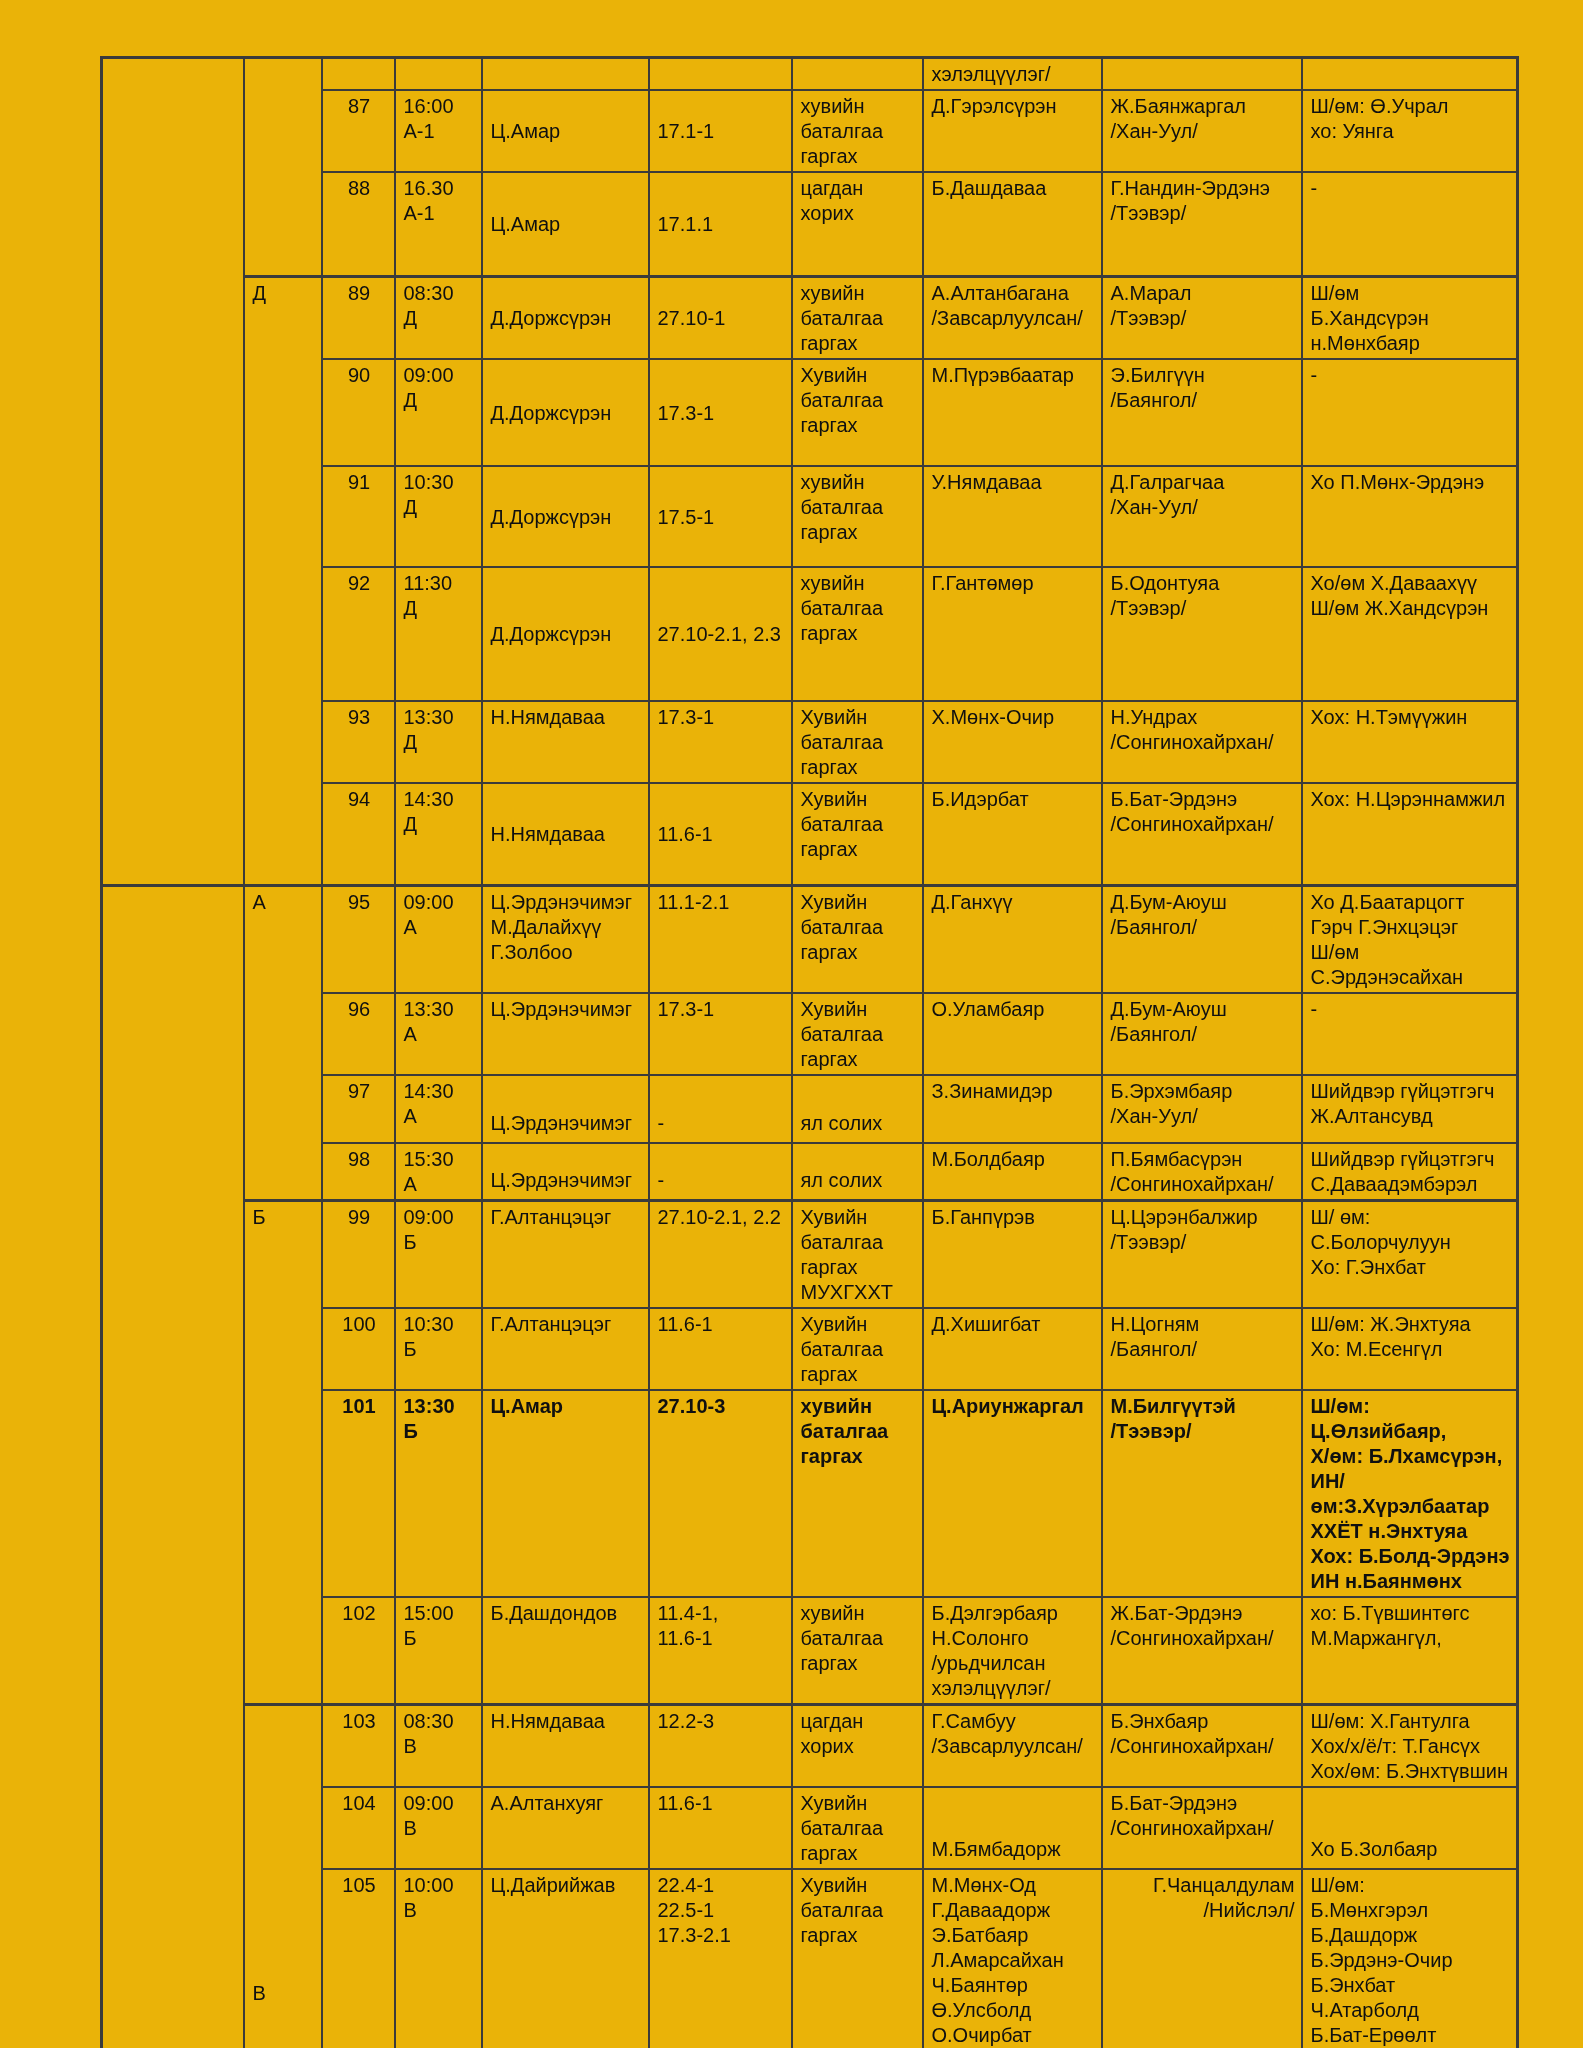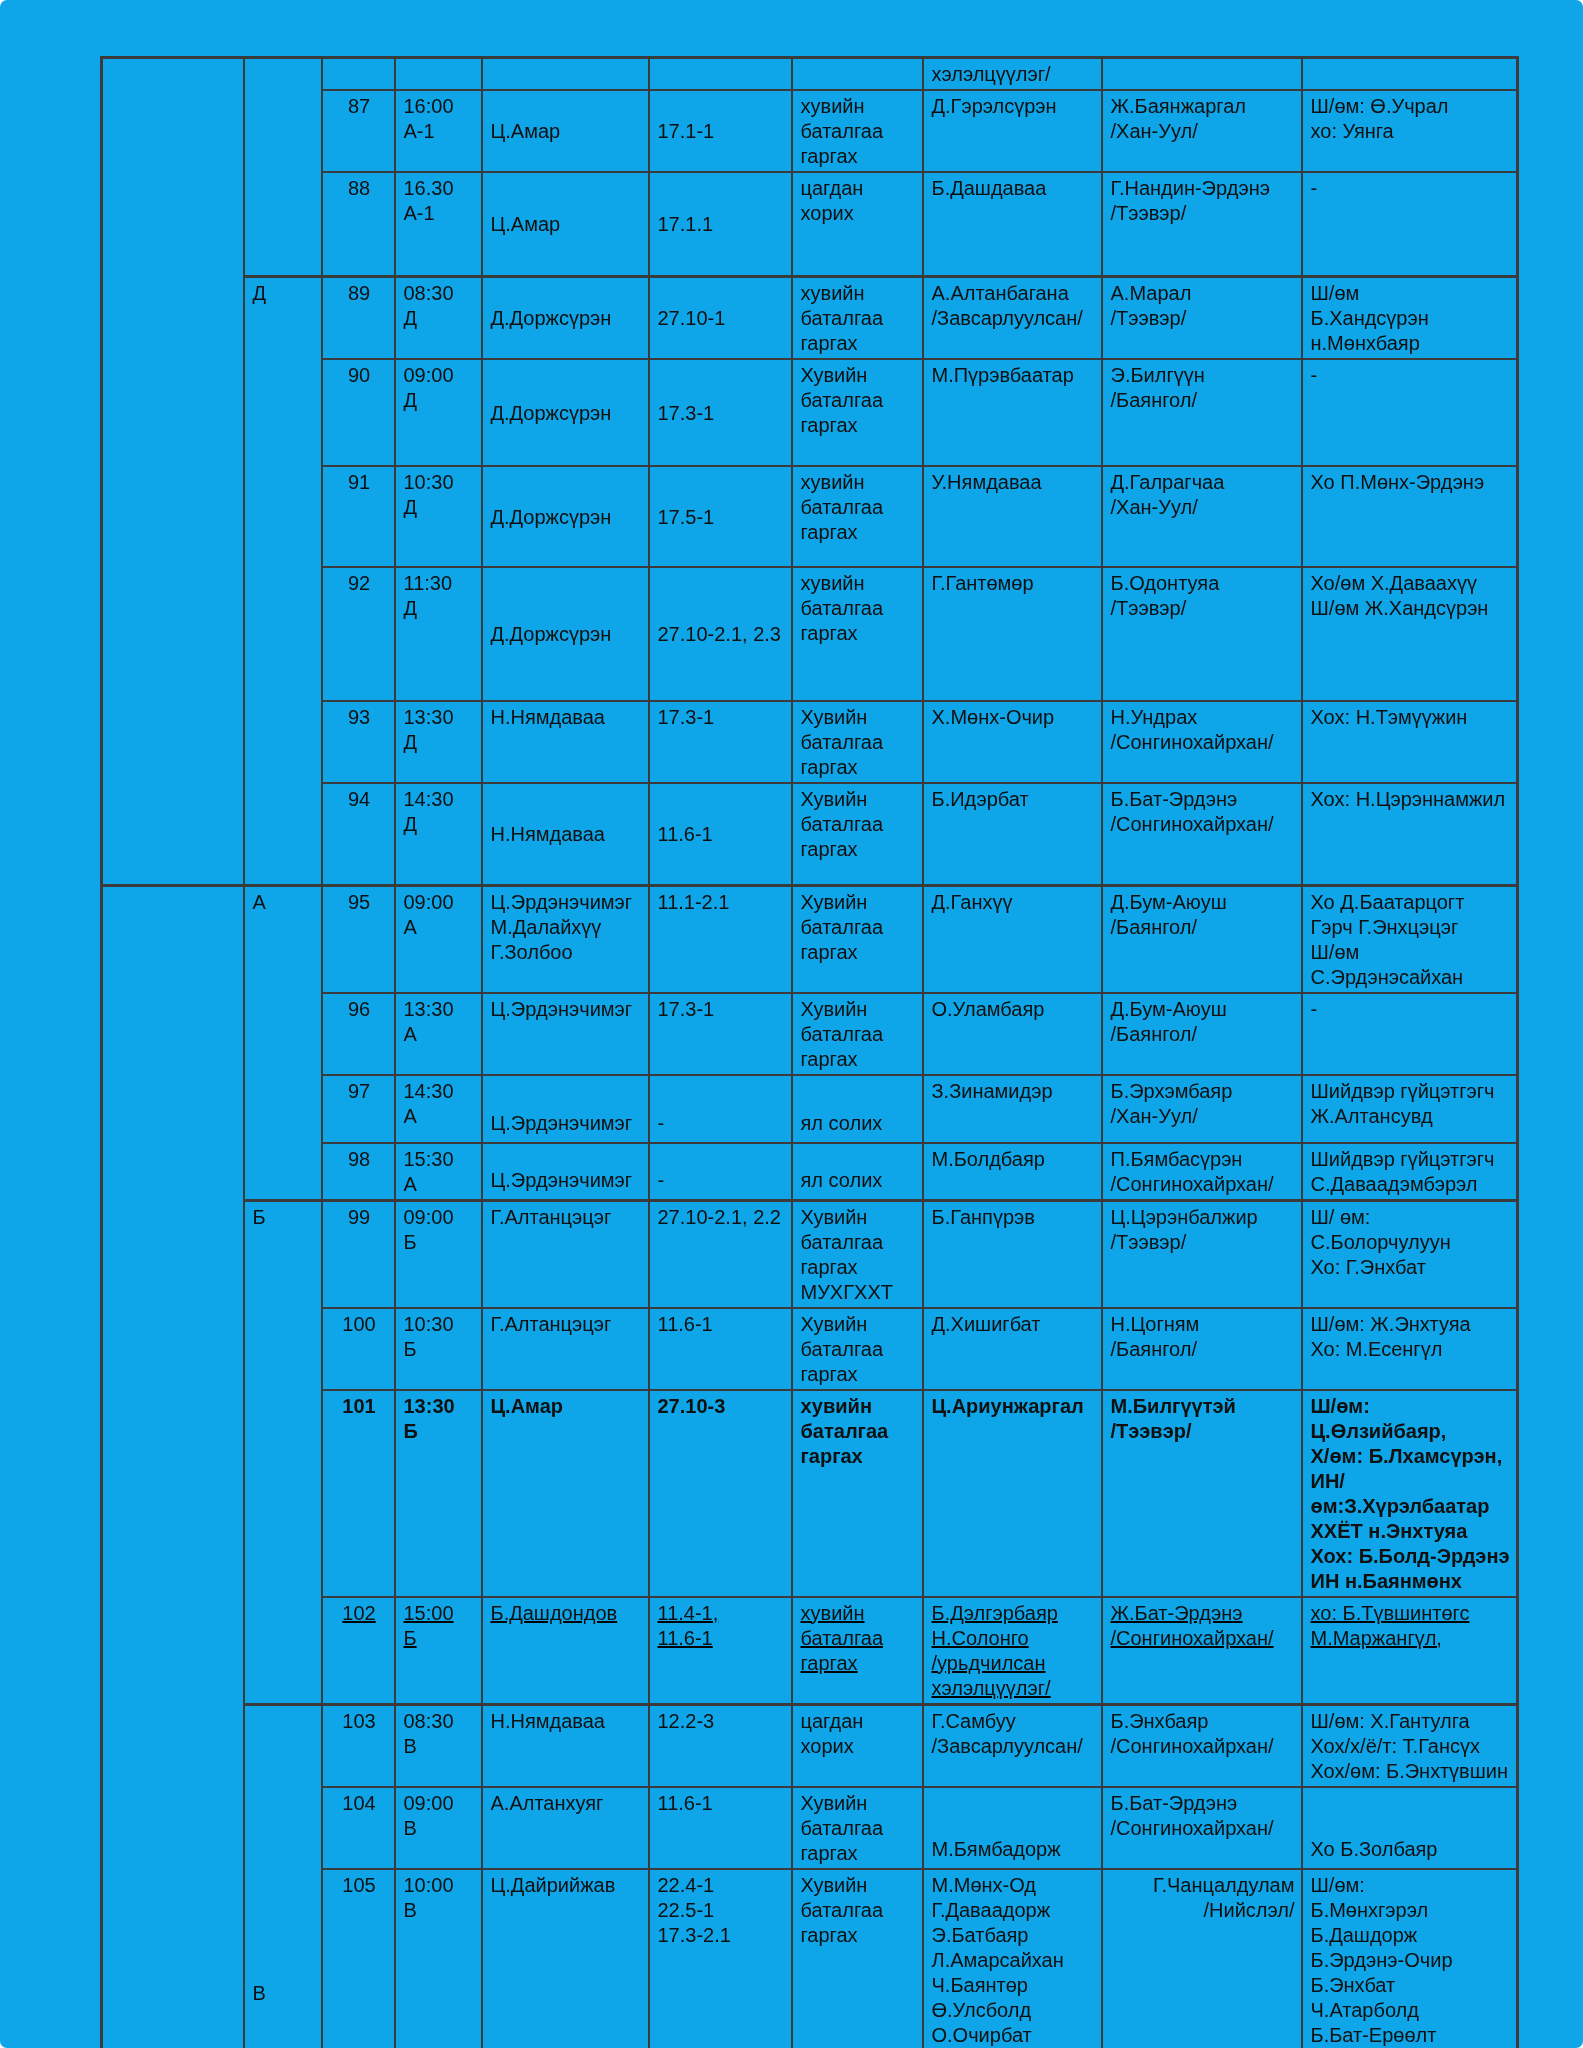--- a/index.html
+++ b/index.html
@@ -2,21 +2,21 @@
 <html style="--border-color: #3b3b3b;"><head>
 <meta charset="utf-8">
 <style>
   :root { --border-color: #3b3b3b; }
   html, body { margin: 0; padding: 0; }
   body {
     width: 1583px; height: 2048px;
     background: #ffffff;
     font-family: "Liberation Sans", sans-serif;
   }
-  .page { position: relative; width: 1583px; height: 2048px; background: #0ea5e9; overflow: hidden; border-radius: 7px; }
+  .page { position: relative; width: 1583px; height: 2048px; background: #eab308; overflow: hidden; }
   .table-wrap { position: absolute; left: 100px; top: 56px; }
   table.schedule {
     border-collapse: collapse;
     table-layout: fixed;
     width: 1416px;
     border: 3px solid var(--border-color, #3b3b3b);
   }
   table.schedule td {
     border: 2px solid var(--border-color, #3b3b3b);
     font-size: 20px;
@@ -292,21 +292,21 @@
             <td class="c-person">Ц.Ариунжаргал</td>
             <td class="c-party">М.Билгүүтэй
 /Тээвэр/</td>
             <td class="c-notes">Ш/өм: Ц.Өлзийбаяр,
 Х/өм: Б.Лхамсүрэн,
 ИН/өм:З.Хүрэлбаатар
 ХХЁТ н.Энхтуяа
 Хох: Б.Болд-Эрдэнэ
 ИН н.Баянмөнх</td>
           </tr>
-          <tr style="height: 97px; text-decoration: underline;">
+          <tr style="height: 97px;">
             <td class="c-no">102</td>
             <td class="c-time">15:00
 Б</td>
             <td class="c-judge">Б.Дашдондов</td>
             <td class="c-article">11.4-1,
 11.6-1</td>
             <td class="c-type">хувийн
 баталгаа
 гаргах</td>
             <td class="c-person">Б.Дэлгэрбаяр

